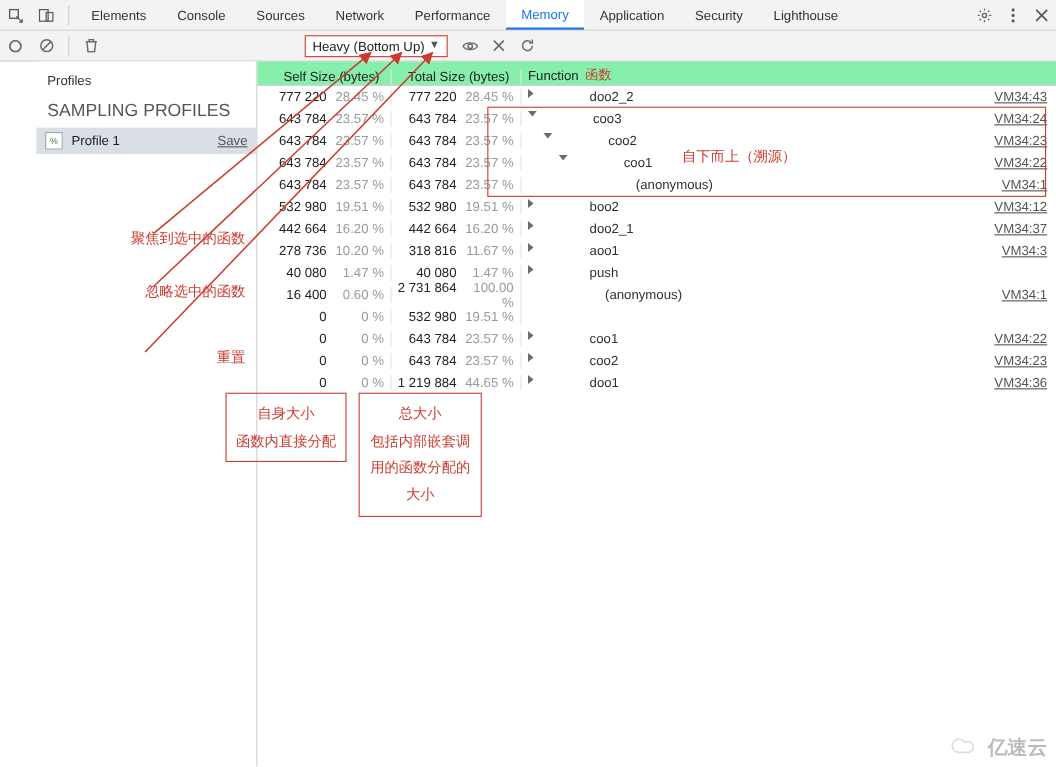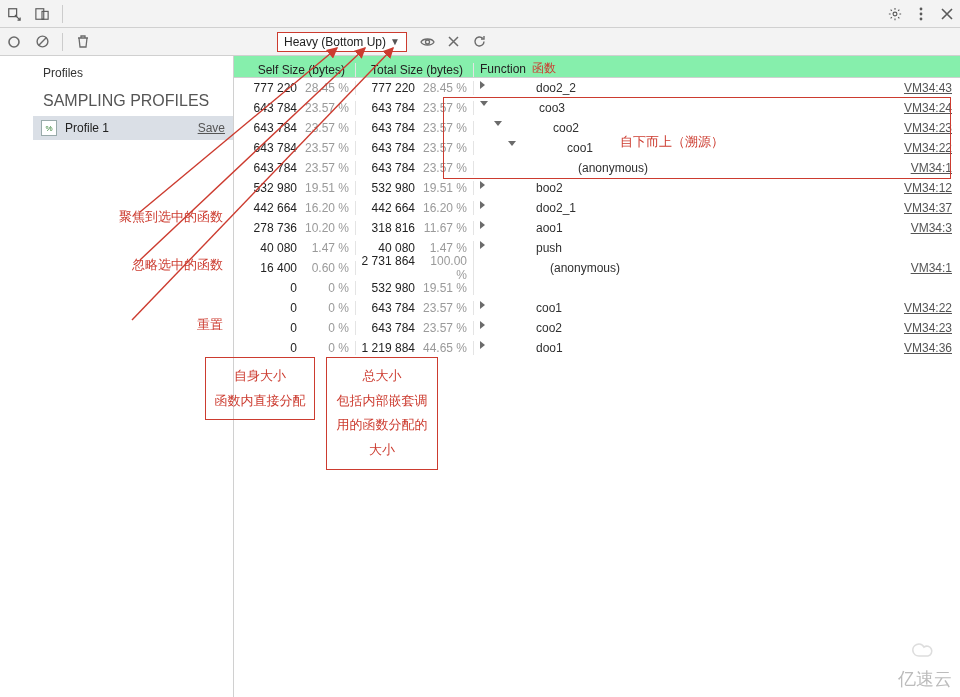--- a/index.html
+++ b/index.html
@@ -155,22 +155,22 @@
   }
   .red-frame {
     position:absolute;
     border:1px solid #cc3b2f;
     pointer-events:none;
   }
 
   
   .watermark {
     position:absolute; right:8px; bottom:6px;
-    color:#bcbcbc; font-size:18px; font-weight:400;
-    display:flex; align-items:center; gap:6px;flex-direction:column;
+    color:#bcbcbc; font-size:18px; font-weight:700;
+    display:flex; align-items:center; gap:6px;
   }
   .watermark svg { opacity:.5;}
 
   
   .arrows {
     position:absolute; left:0; top:0; width:960px; height:697px;
     pointer-events:none;
   }
 </style>
 </head>
@@ -183,20 +183,31 @@
         <path d="M9 9 L15 15 M12 15 L15 15 L15 12" stroke="#5a5a5a" stroke-width="1.4" fill="none"></path>
       </svg>
   </div>
   <div class="ticon">
     <svg width="14" height="14" viewBox="0 0 16 16">
         <rect x="1" y="2" width="9" height="12" fill="none" stroke="#5a5a5a" stroke-width="1.3"></rect>
         <rect x="8" y="5" width="7" height="9" fill="none" stroke="#5a5a5a" stroke-width="1.3"></rect>
       </svg>
   </div>
   <div style="width:1px;height:18px;background:#ccc;margin:0 6px"></div>
+  <div class="tabs" id="tabs">
+      <div class="tab">Elements</div>
+      <div class="tab">Console</div>
+      <div class="tab">Sources</div>
+      <div class="tab">Network</div>
+      <div class="tab">Performance</div>
+      <div class="tab active">Memory</div>
+      <div class="tab">Application</div>
+      <div class="tab">Security</div>
+      <div class="tab">Lighthouse</div>
+    </div>
   <div class="right">
     <div class="ticon">
       <svg width="14" height="14" viewBox="0 0 16 16">
           <circle cx="8" cy="8" r="2.2" fill="none" stroke="#5a5a5a" stroke-width="1.3"></circle>
           <path d="M8 1v2M8 13v2M1 8h2M13 8h2M3 3l1.4 1.4M11.6 11.6L13 13M13 3l-1.4 1.4M4.4 11.6L3 13" stroke="#5a5a5a" stroke-width="1.3"></path>
         </svg>
     </div>
     <div class="ticon">
       <svg width="4" height="14" viewBox="0 0 4 14">
           <circle cx="2" cy="2" r="1.4" fill="#5a5a5a"></circle>

